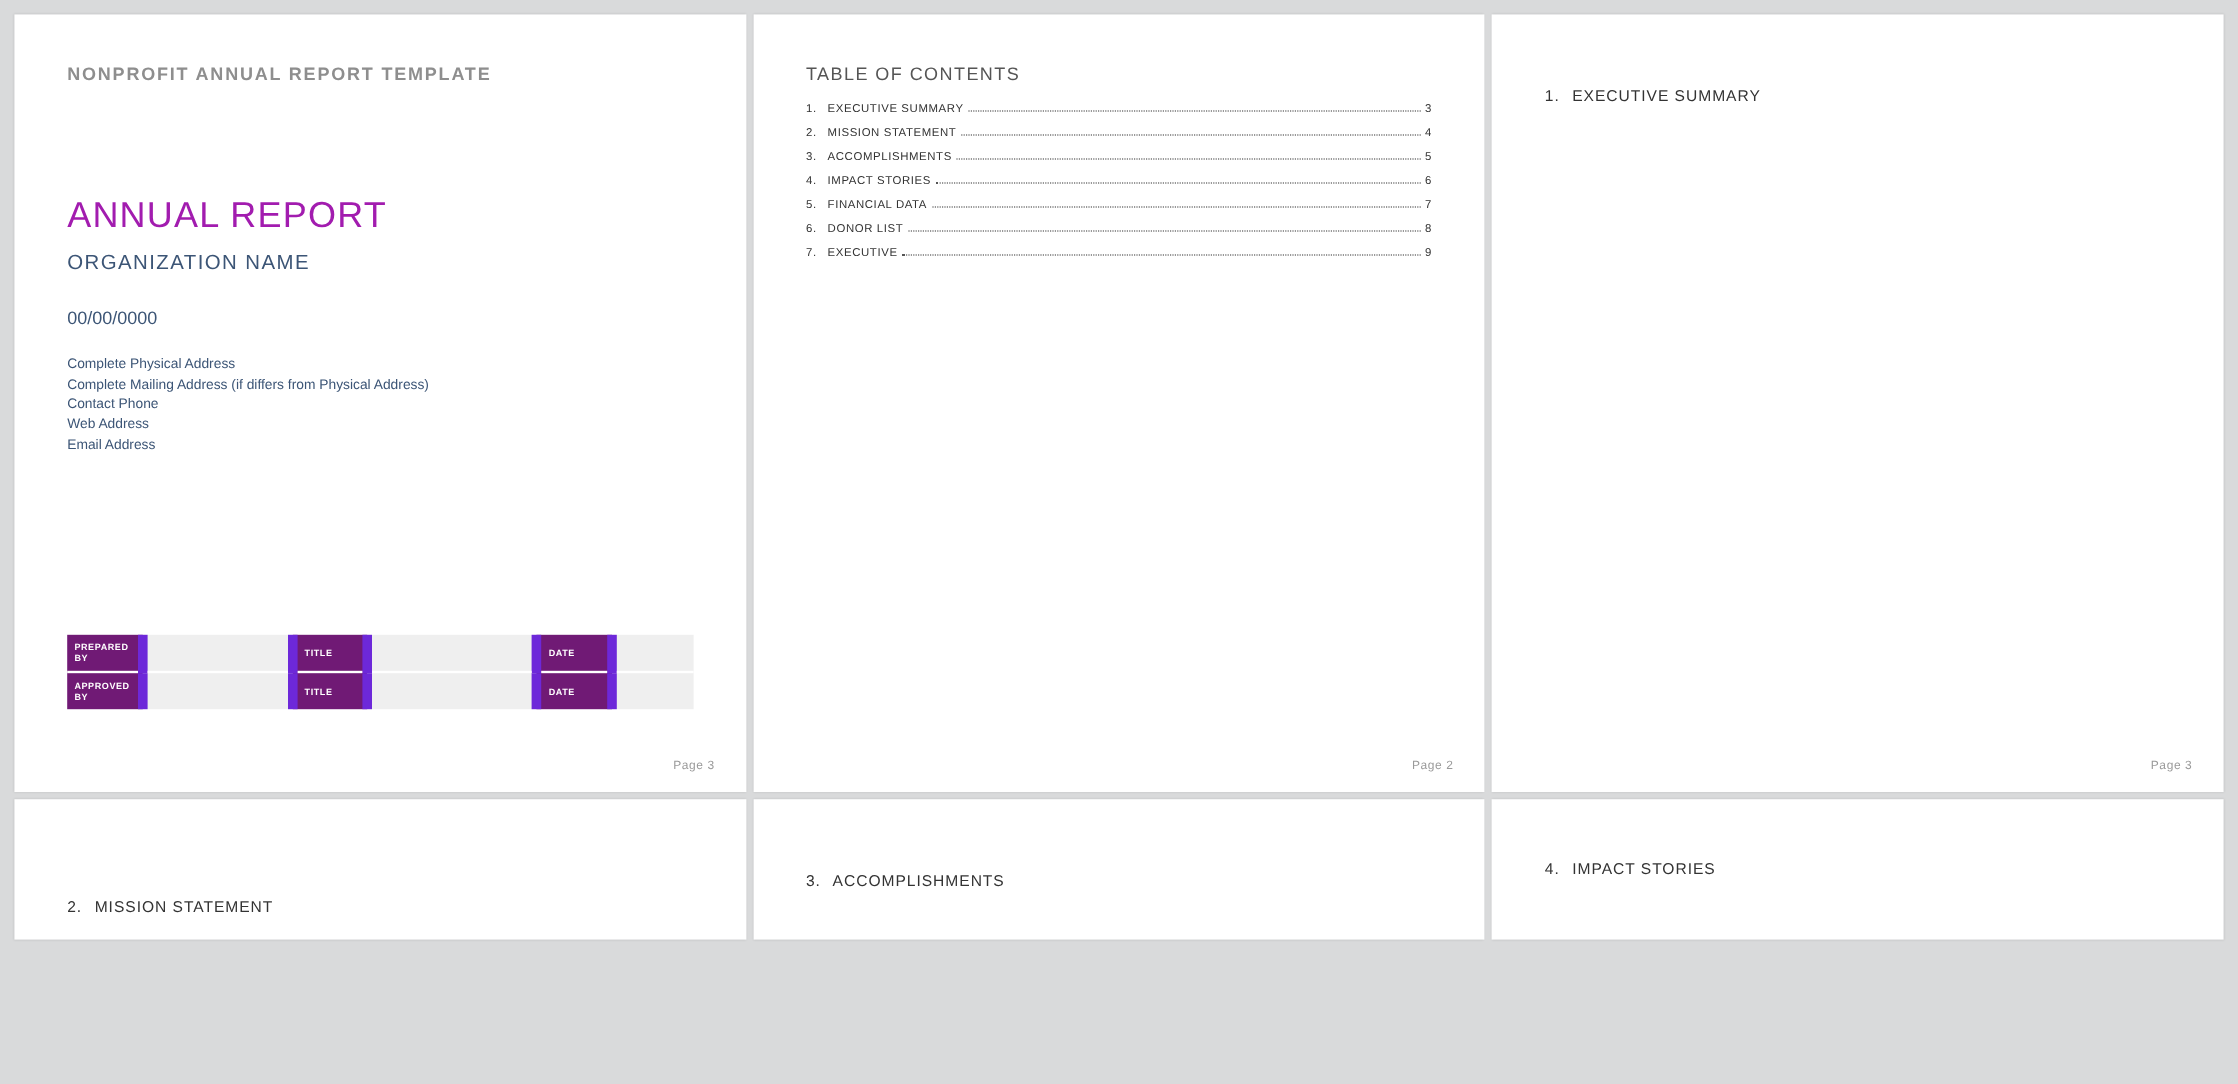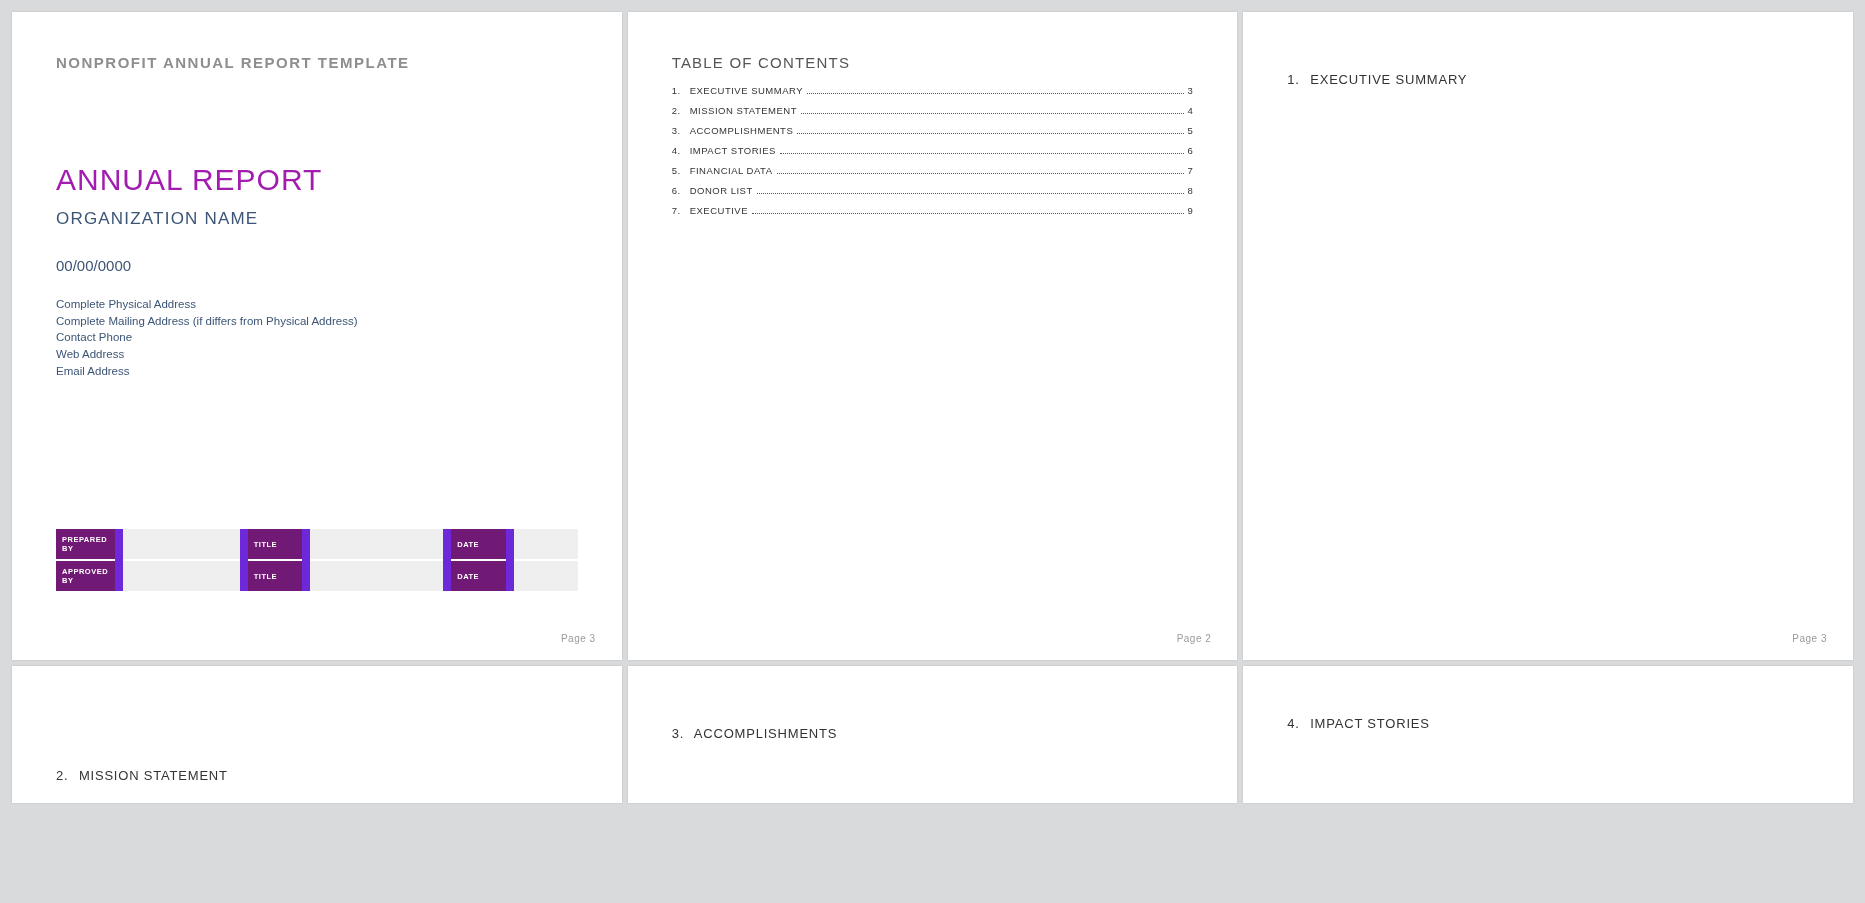--- a/index.html
+++ b/index.html
@@ -208,21 +208,21 @@
 
   <div class="page">
     <div class="section-heading">
       <span class="num">1.</span>
       <span>EXECUTIVE SUMMARY</span>
     </div>
     <div class="page-number">Page 3</div>
   </div>
 
   <div class="page page-short">
-    <div class="section-heading" style="margin-top:60px">
+    <div class="section-heading" style="margin-top:40px">
       <span class="num">2.</span>
       <span>MISSION STATEMENT</span>
     </div>
   </div>
 
   <div class="page page-short">
     <div class="section-heading">
       <span class="num">3.</span>
       <span>ACCOMPLISHMENTS</span>
     </div>

